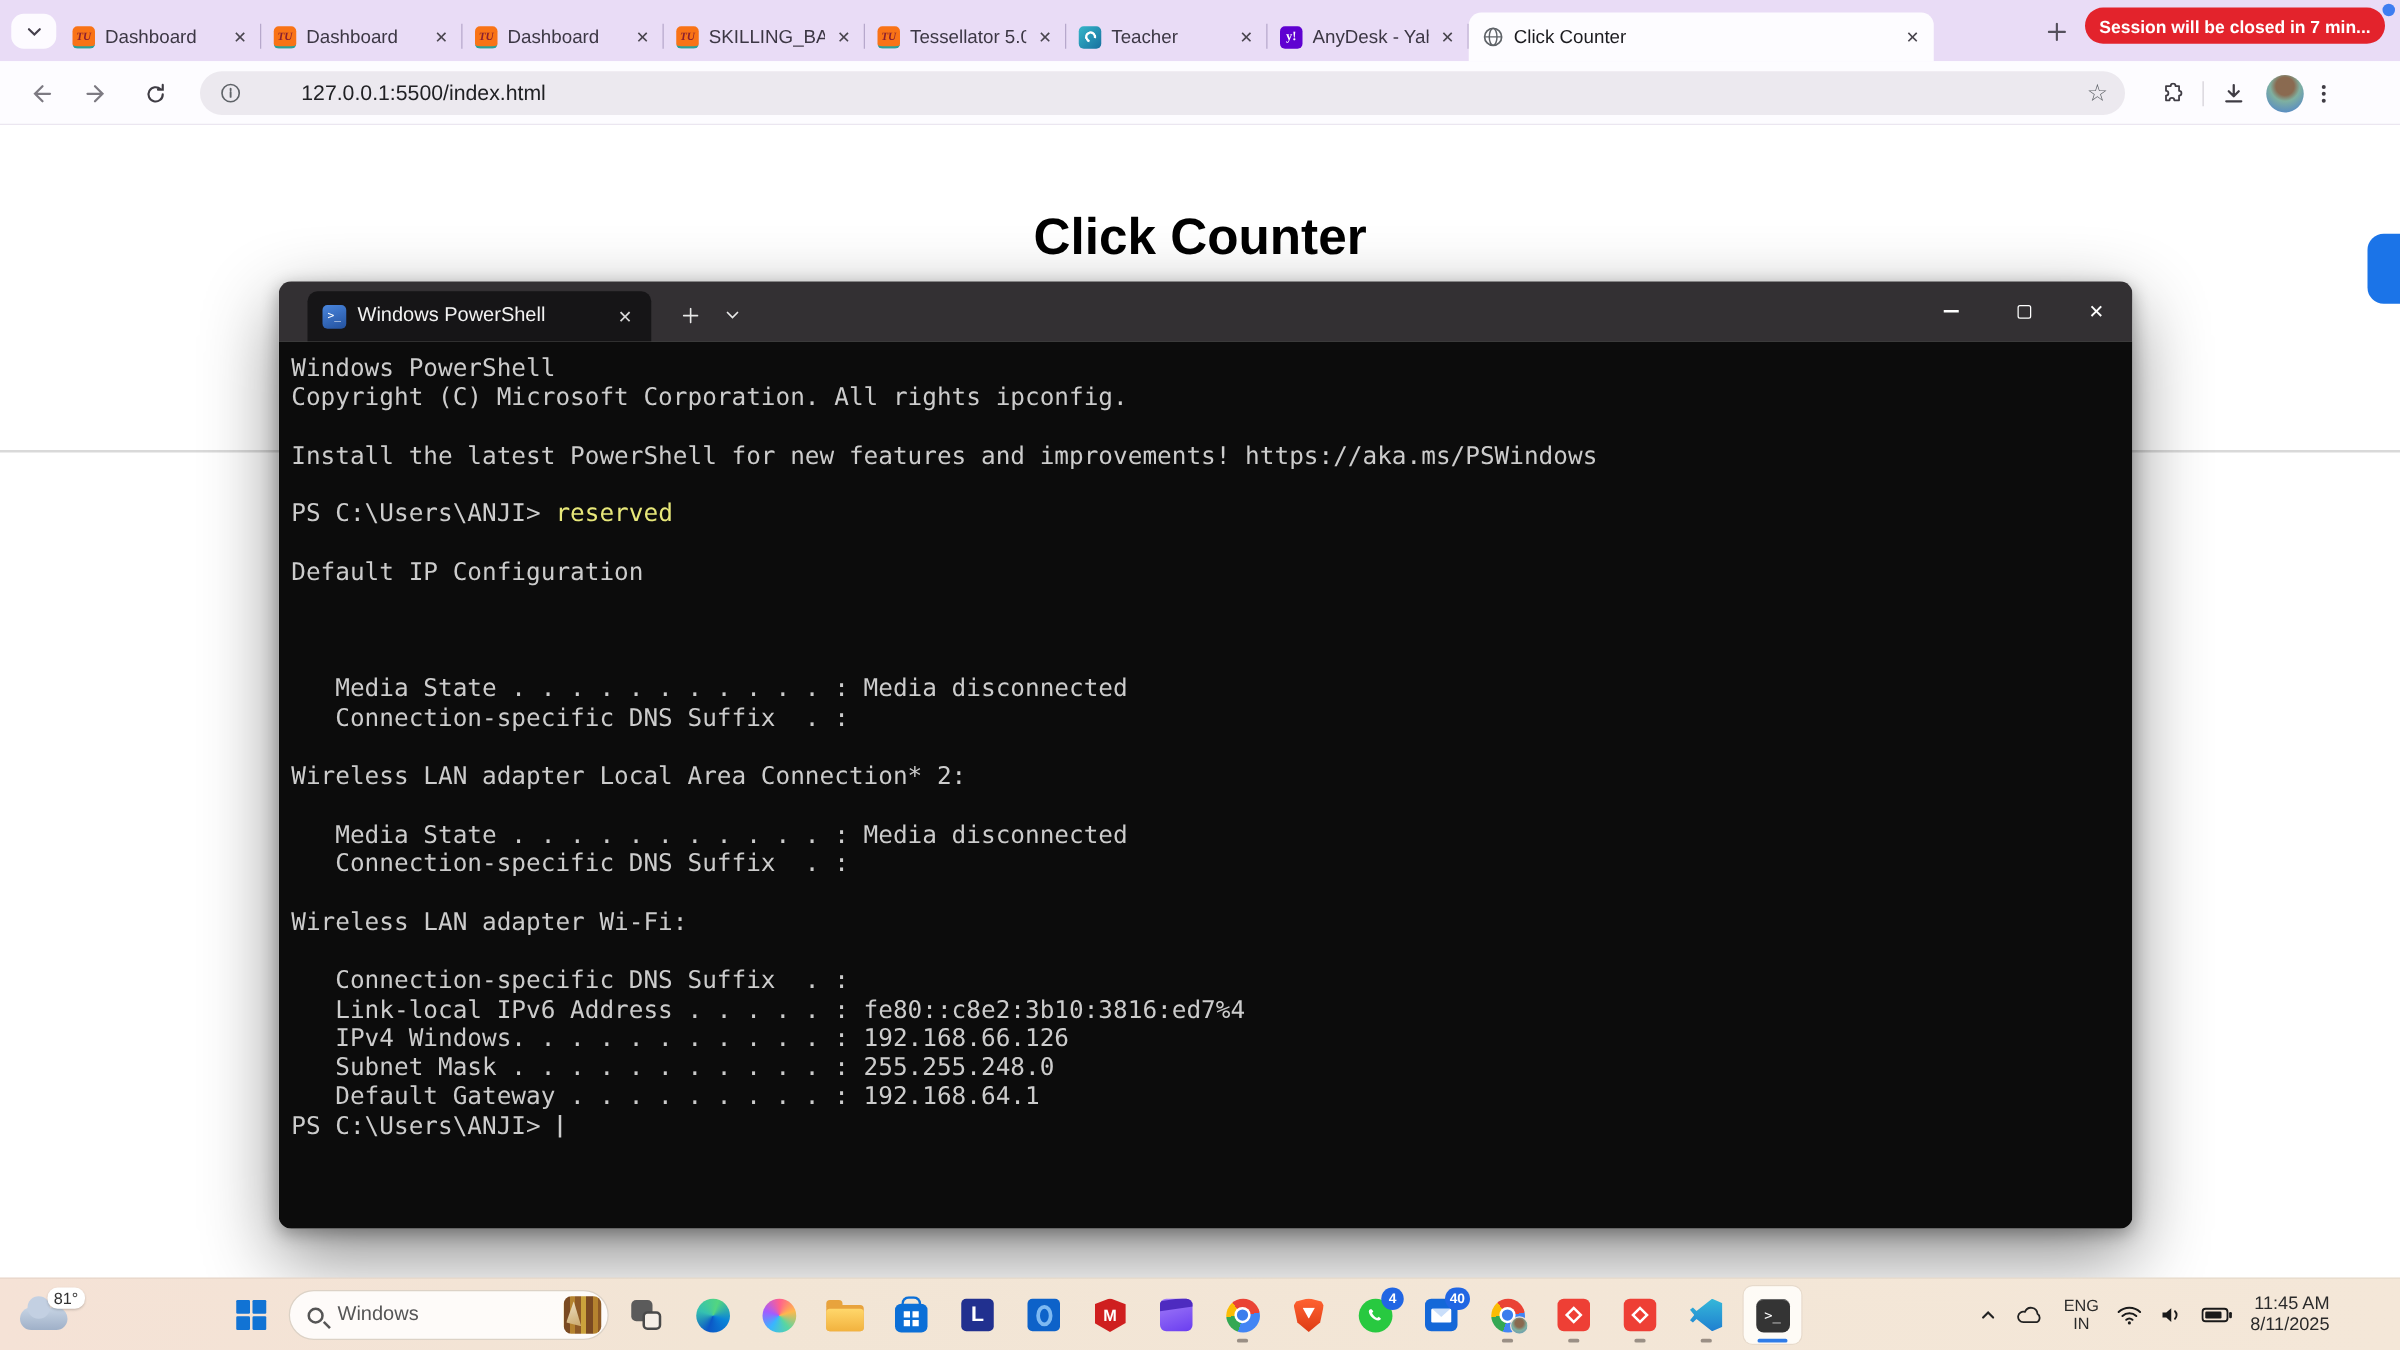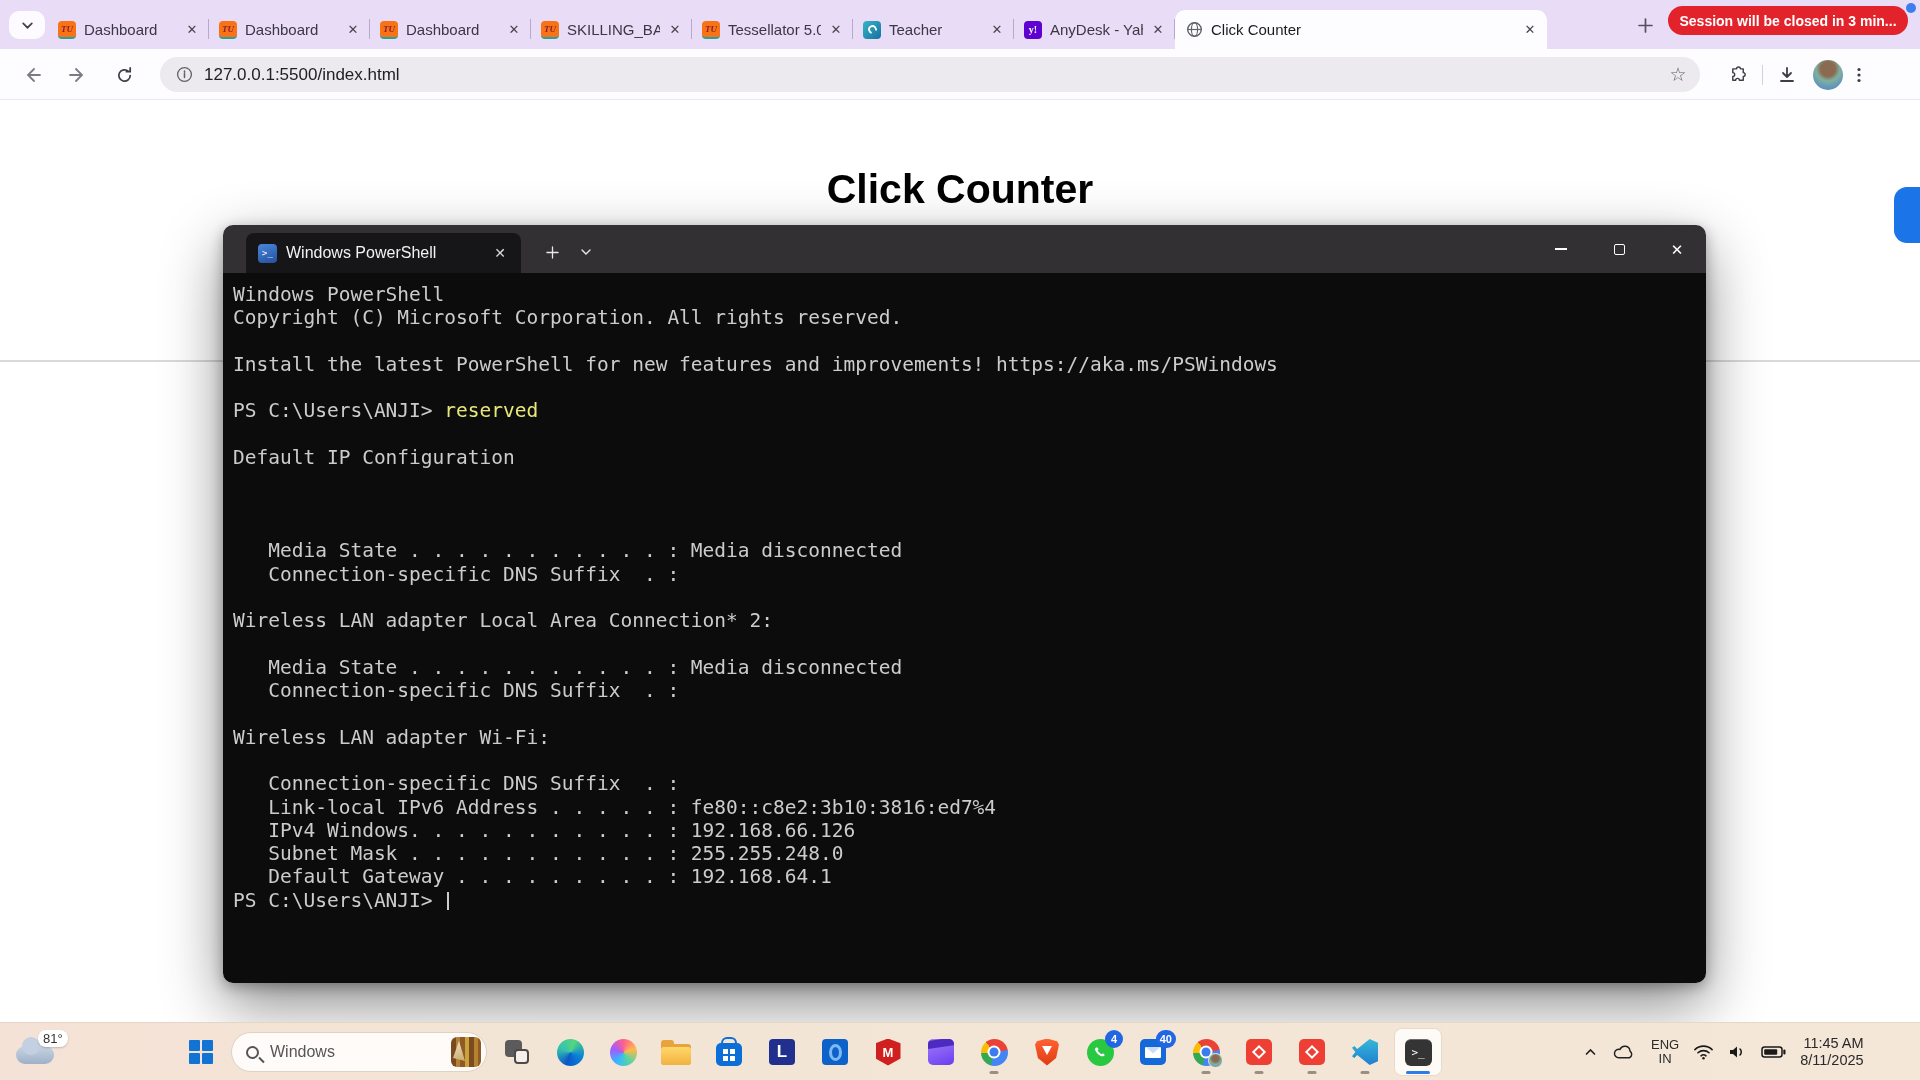--- a/index.html
+++ b/index.html
@@ -23,21 +23,21 @@
   .fav-yahoo { background:#5f01d1; border-radius:4px; color:#fff; font-weight:bold; font-size:10px; font-family:"Liberation Serif",serif; }
   .new-tab-btn { position:absolute; left:1630px; top:12px; width:30px; height:26px; display:flex; align-items:center; justify-content:center; color:#54505c; cursor:pointer; border-radius:6px; }
   .new-tab-btn svg { display:block; }
   .session-badge { position:absolute; left:1668px; top:6px; width:240px; height:29px; background:#e3232c; border-radius:15px; color:#fff; font-size:14px; font-weight:bold; display:flex; align-items:center; justify-content:center; white-space:nowrap; }
   .notif-dot { position:absolute; left:1906px; top:3px; width:10px; height:10px; border-radius:50%; background:#3e7df0; }
 
   
   .toolbar { position:absolute; left:0; top:49px; width:1920px; height:51px; background:#fdfcff; border-bottom:1px solid #ebe6f0; }
   .nav-ic { position:absolute; top:10px; width:32px; height:32px; display:flex; align-items:center; justify-content:center; border-radius:50%; cursor:pointer; font-size:20px; color:#7d7a82; }
   .nav-ic.dark { color:#3f3c44; }
-  .addressbar { position:absolute; left:160px; top:8px; width:1540px; height:35px; background:#ece9ef; border-radius:18px; display:flex; align-items:center; padding:0 10px 0 14px; cursor:text; }
+  .addressbar { position:absolute; left:160px; top:8px; width:1540px; height:35px; background:#ece9ef; border-radius:18px; display:flex; align-items:center; padding:0 10px 0 14px; cursor:text;gap:37px; }
   .url-info { width:20px; height:20px; display:flex; align-items:center; justify-content:center; margin-right:10px; }
   .url-text { font-size:17px; color:#202124; flex:1 1 auto; white-space:nowrap; }
   .url-star { width:24px; height:24px; display:flex; align-items:center; justify-content:center; font-size:19px; color:#5f6368; cursor:pointer; }
   .tool-right { position:absolute; top:10px; height:32px; display:flex; align-items:center; }
   .tool-sep { width:1px; height:20px; background:#d4d0d8; margin:0 8px; }
   .avatar { width:30px; height:30px; border-radius:50%; background:radial-gradient(circle at 50% 30%,#8a6a50 0 28%,#7fb0a0 46%,#5c8fc0 80%); cursor:pointer; }
 
   
   .page { position:absolute; left:0; top:100px; width:1920px; height:922px; background:#fff; }
   .page-title { position:absolute; left:0; top:66px; width:1920px; text-align:center; font-size:41px; font-weight:bold; color:#000; }
@@ -182,21 +182,21 @@
           </span>
           <span class="tab-title">Click Counter</span>
           <span class="tab-close">✕</span>
         </div>
       </div>
     <div class="new-tab-btn">
       <svg width="15" height="15" viewBox="0 0 14 14">
           <path d="M7 1v12M1 7h12" stroke="#54505c" stroke-width="1.6" stroke-linecap="round"></path>
         </svg>
     </div>
-    <div class="session-badge">Session will be closed in 3 min...</div>
+    <div class="session-badge">Session will be closed in 7 min...</div>
     <div class="notif-dot"></div>
   </div>
 
   <div class="toolbar">
     <div class="nav-ic" style="left:16px">
       <svg width="20" height="20" viewBox="0 0 20 20">
           <path d="M12 4l-6 6 6 6M6 10h12" stroke="#7d7a82" stroke-width="1.8" fill="none" stroke-linecap="round"></path>
         </svg>
     </div>
     <div class="nav-ic" style="left:62px">
@@ -273,21 +273,21 @@
           <div class="tc-btn">
               <span class="glyph-max"></span>
             </div>
           <div class="tc-btn">
               <span class="glyph-x">✕</span>
             </div>
         </div>
       </div>
       <div class="term-body">
           <div class="t-line"><span>Windows PowerShell</span></div>
-          <div class="t-line"><span>Copyright (C) Microsoft Corporation. All rights reserved.</span></div>
+          <div class="t-line"><span>Copyright (C) Microsoft Corporation. All rights ipconfig.</span></div>
           <div class="t-line">&nbsp;</div>
           <div class="t-line"><span>Install the latest PowerShell for new features and improvements! https://aka.ms/PSWindows</span></div>
           <div class="t-line">&nbsp;</div>
           <div class="t-line"><span>PS C:\Users\ANJI&gt; </span><span class="seg-cmd">reserved</span></div>
           <div class="t-line">&nbsp;</div>
           <div class="t-line"><span>Default IP Configuration</span></div>
           <div class="t-line">&nbsp;</div>
           <div class="t-line">&nbsp;</div>
           <div class="t-line">&nbsp;</div>
           <div class="t-line"><span>   Media State . . . . . . . . . . . : Media disconnected</span></div>

